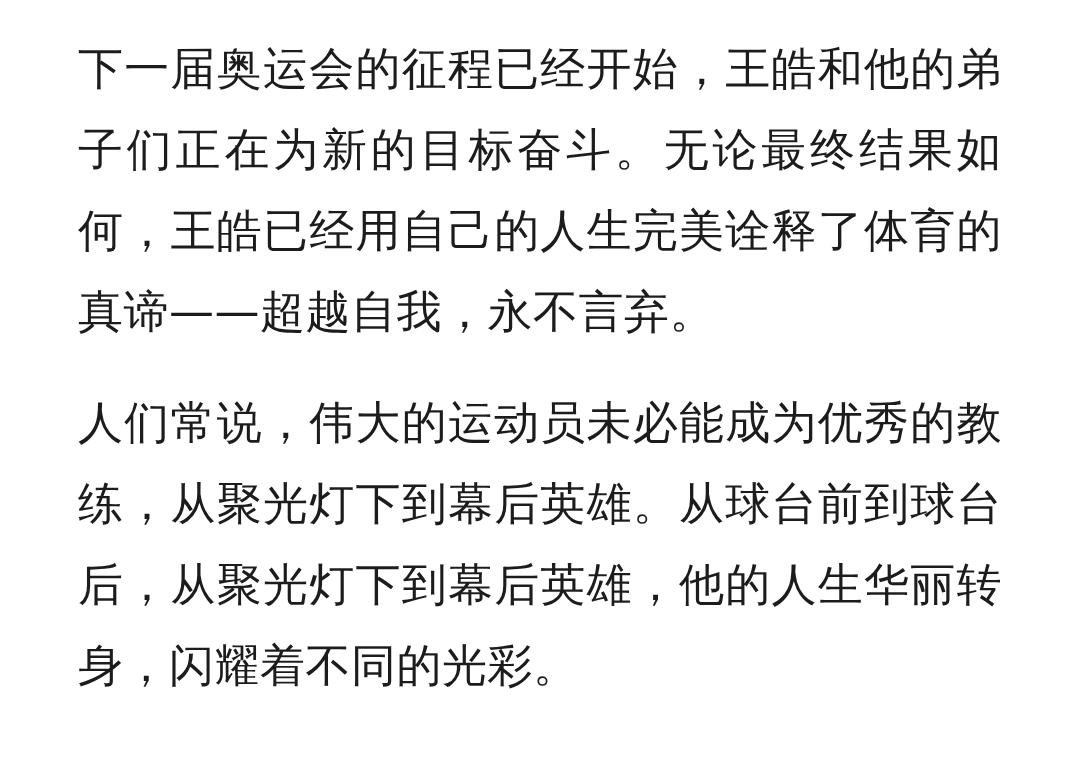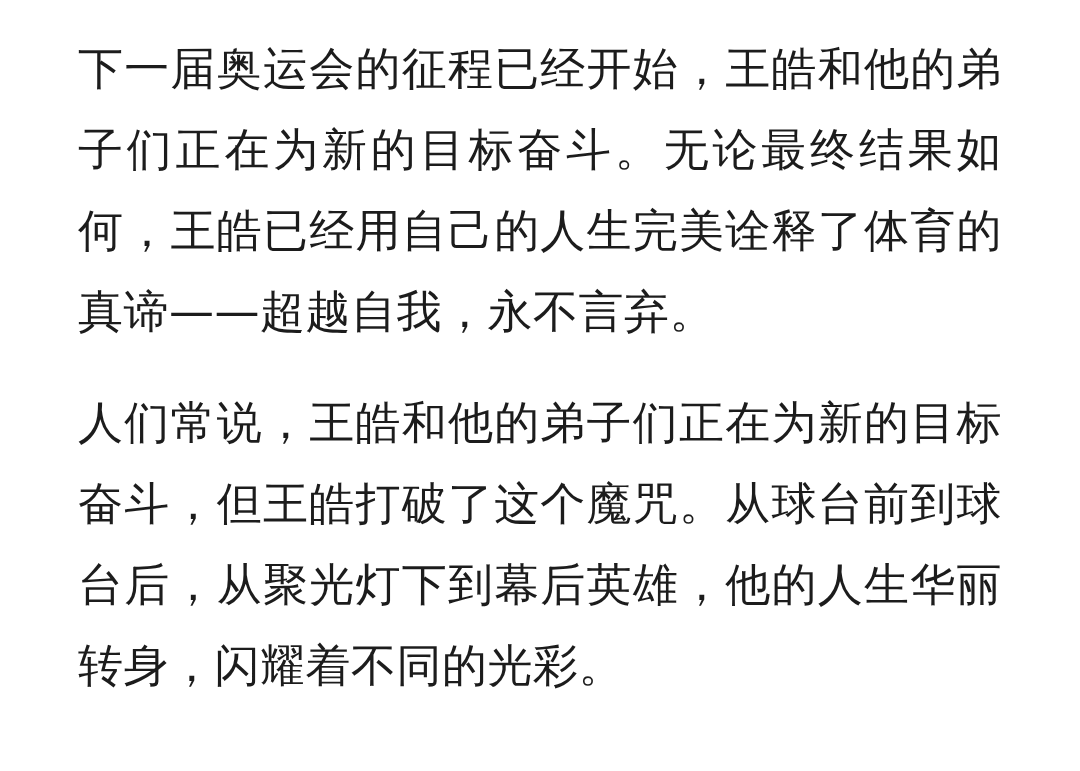--- a/index.html
+++ b/index.html
@@ -32,14 +32,14 @@
   }
   .paragraph + .paragraph {
     margin-top: 30px;
   }
 </style>
 </head>
 <body>
 
 <div class="article">
   <p class="paragraph">下一届奥运会的征程已经开始，王皓和他的弟子们正在为新的目标奋斗。无论最终结果如何，王皓已经用自己的人生完美诠释了体育的真谛——超越自我，永不言弃。</p>
-  <p class="paragraph">人们常说，王皓和他的弟子们正在为新的目标奋斗，但王皓打破了这个魔咒。从球台前到球台后，从聚光灯下到幕后英雄，他的人生华丽转身，闪耀着不同的光彩。</p>
+  <p class="paragraph">人们常说，伟大的运动员未必能成为优秀的教练，从聚光灯下到幕后英雄。从球台前到球台后，从聚光灯下到幕后英雄，他的人生华丽转身，闪耀着不同的光彩。</p>
 </div>
 
 </body></html>

